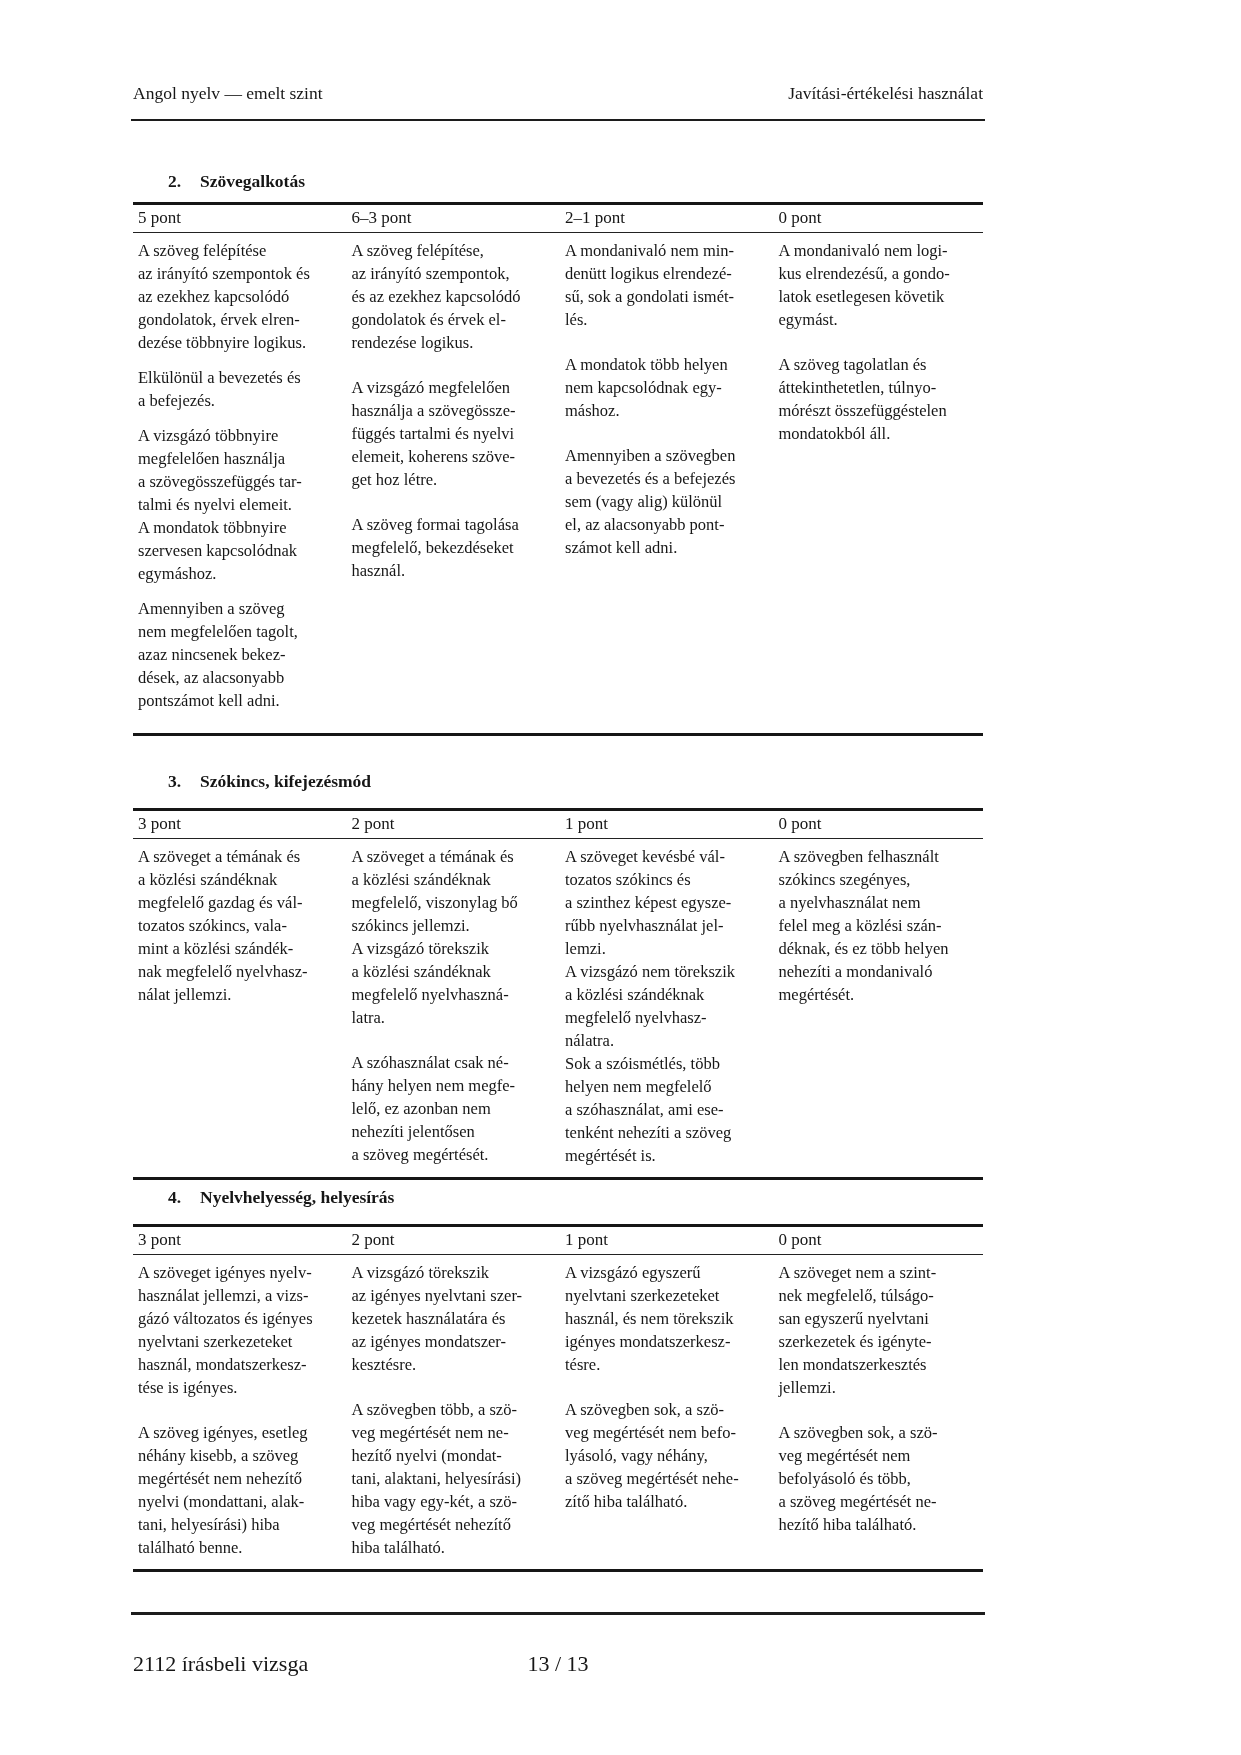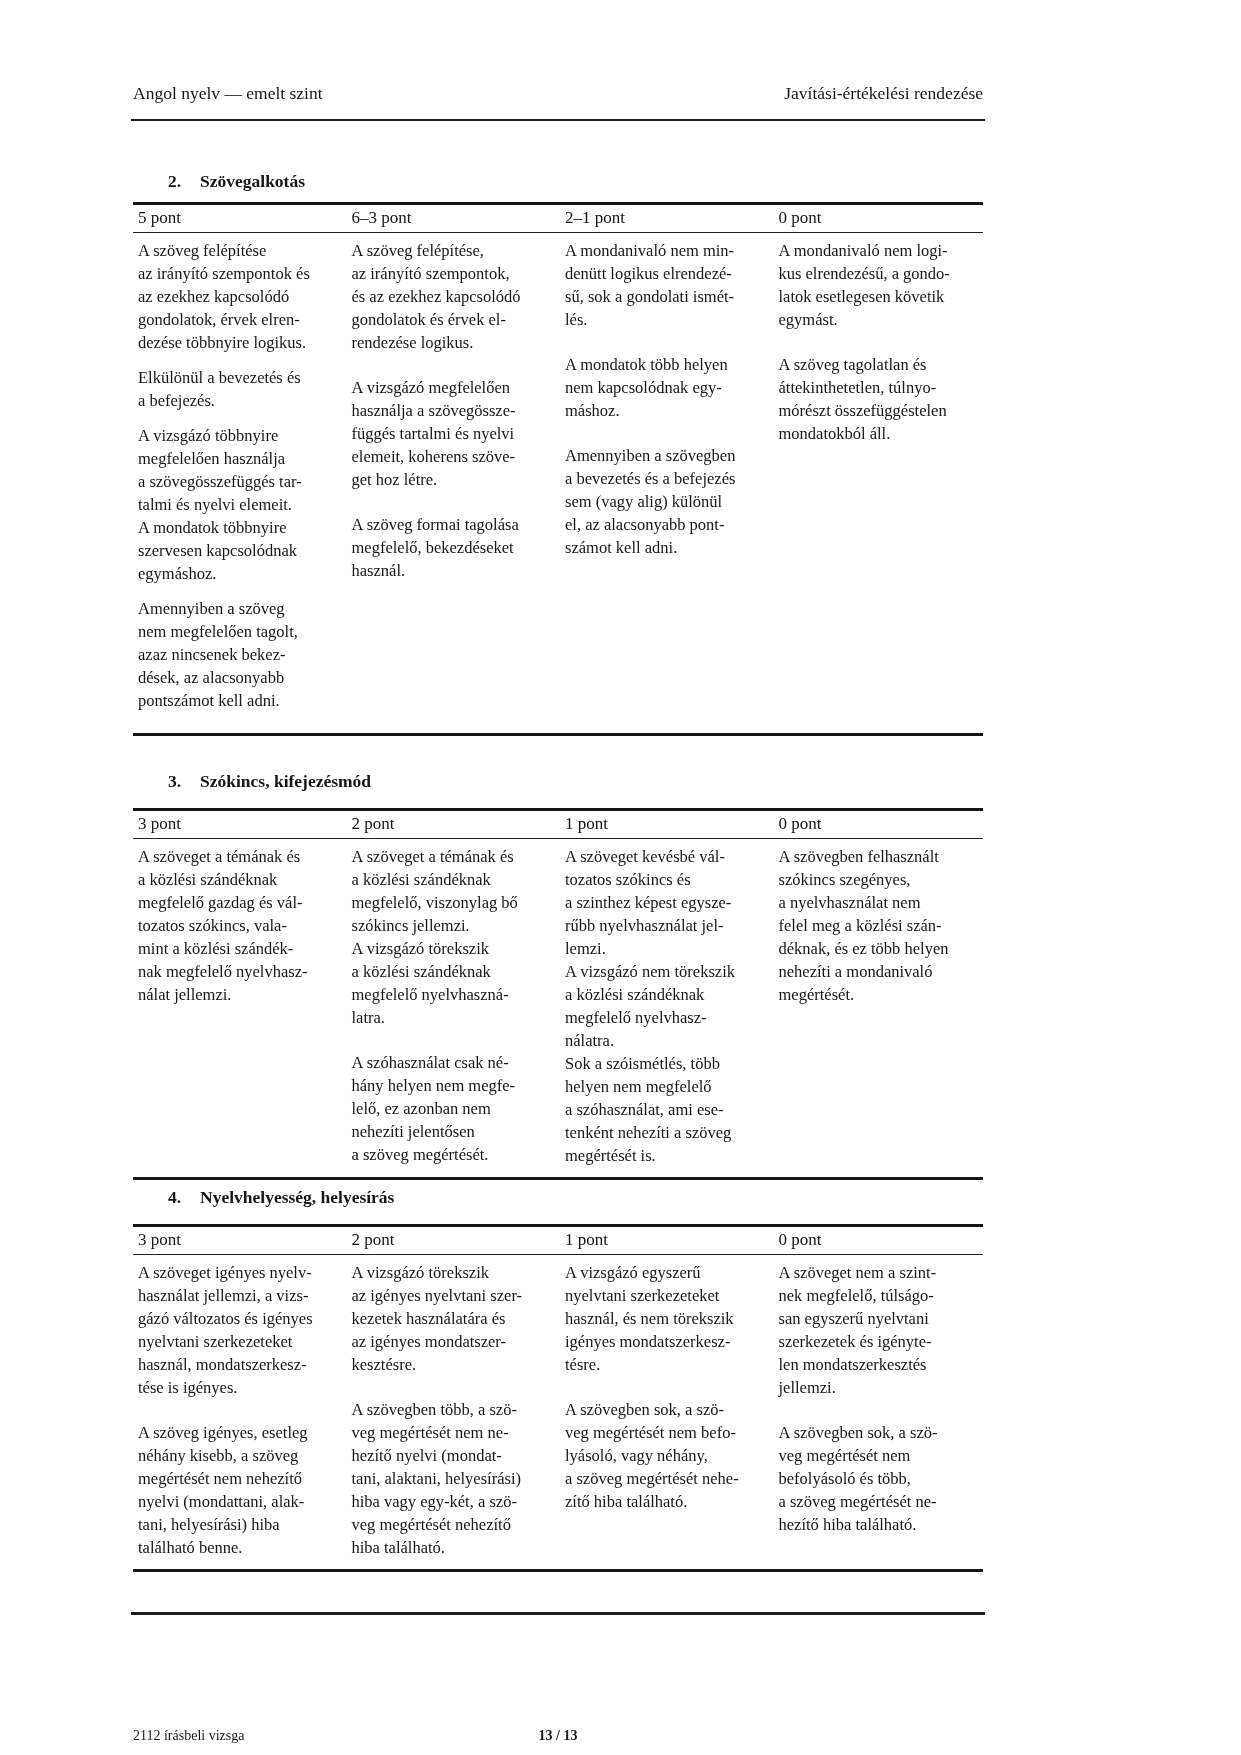--- a/index.html
+++ b/index.html
@@ -21,25 +21,25 @@
   }
   .header-rule {
     position: absolute; left: 131px; width: 854px; top: 119px;
     border-top: 2.5px solid #1c1c1c;
   }
   .footer-rule {
     position: absolute; left: 131px; width: 854px; top: 1612px;
     border-top: 3px solid #1c1c1c;
   }
   .running-footer {
-    position: absolute; left: 133px; width: 850px; top: 1724px;
+    position: absolute; left: 133px; width: 850px; top: 1652px;
     display: grid; grid-template-columns: 1fr auto 1fr; align-items: baseline;
-    font-size: 14px; line-height: 23px;
-  }
-  .running-footer .f-center { text-align: right; font-weight: bold; }
+    font-size: 22px; line-height: 23px;
+  }
+  .running-footer .f-center { text-align: right; }
   .running-footer .f-right  { text-align: right; }
 
   
   .sec { position: absolute; left: 133px; width: 850px; }
   #sec-2 { top: 170px; }
   #sec-3 { top: 770px; }
   #sec-4 { top: 1186px; }
 
   .sec-title {
     margin: 0 0 0 35px;
@@ -73,21 +73,21 @@
   .p.nogap { margin-bottom: 0; }
   .cell .p:last-child { margin-bottom: 0; }
 </style>
 </head>
 <body>
 
 <div class="page">
 
   <div class="running-header">
     <span>Angol nyelv — emelt szint</span>
-    <span>Javítási-értékelési rendezése</span>
+    <span>Javítási-értékelési használat</span>
   </div>
   <div class="header-rule"></div>
 
   <section class="sec" id="sec-2">
     <h2 class="sec-title">
       <span class="sec-num">2.</span>
       <span>Szövegalkotás</span>
     </h2>
     <div class="score-table" id="table-2">
       <div class="thead">

